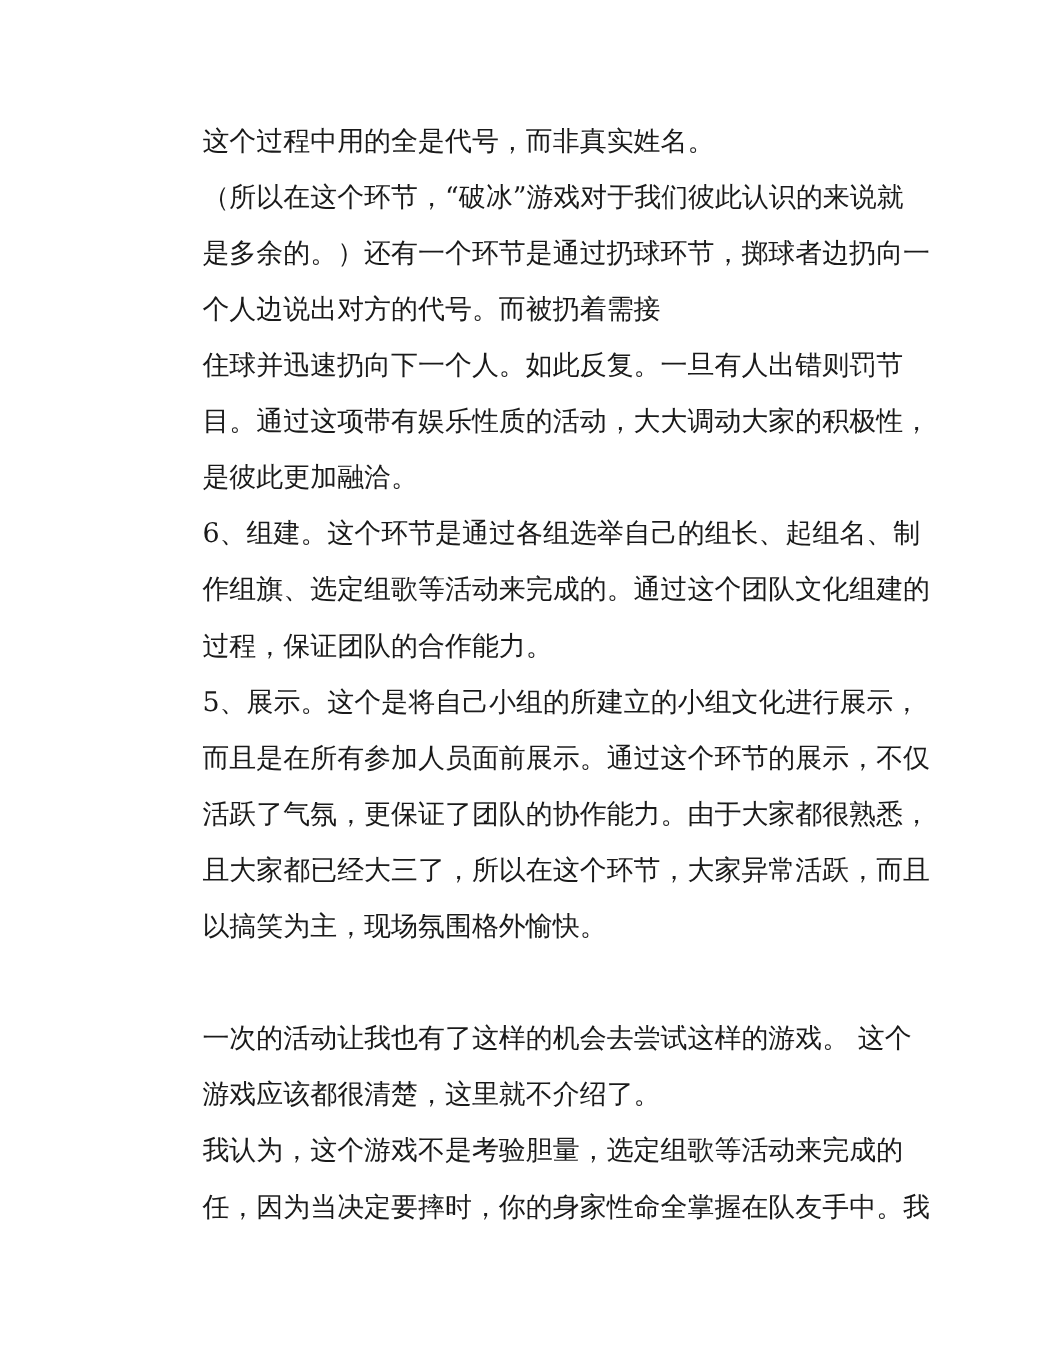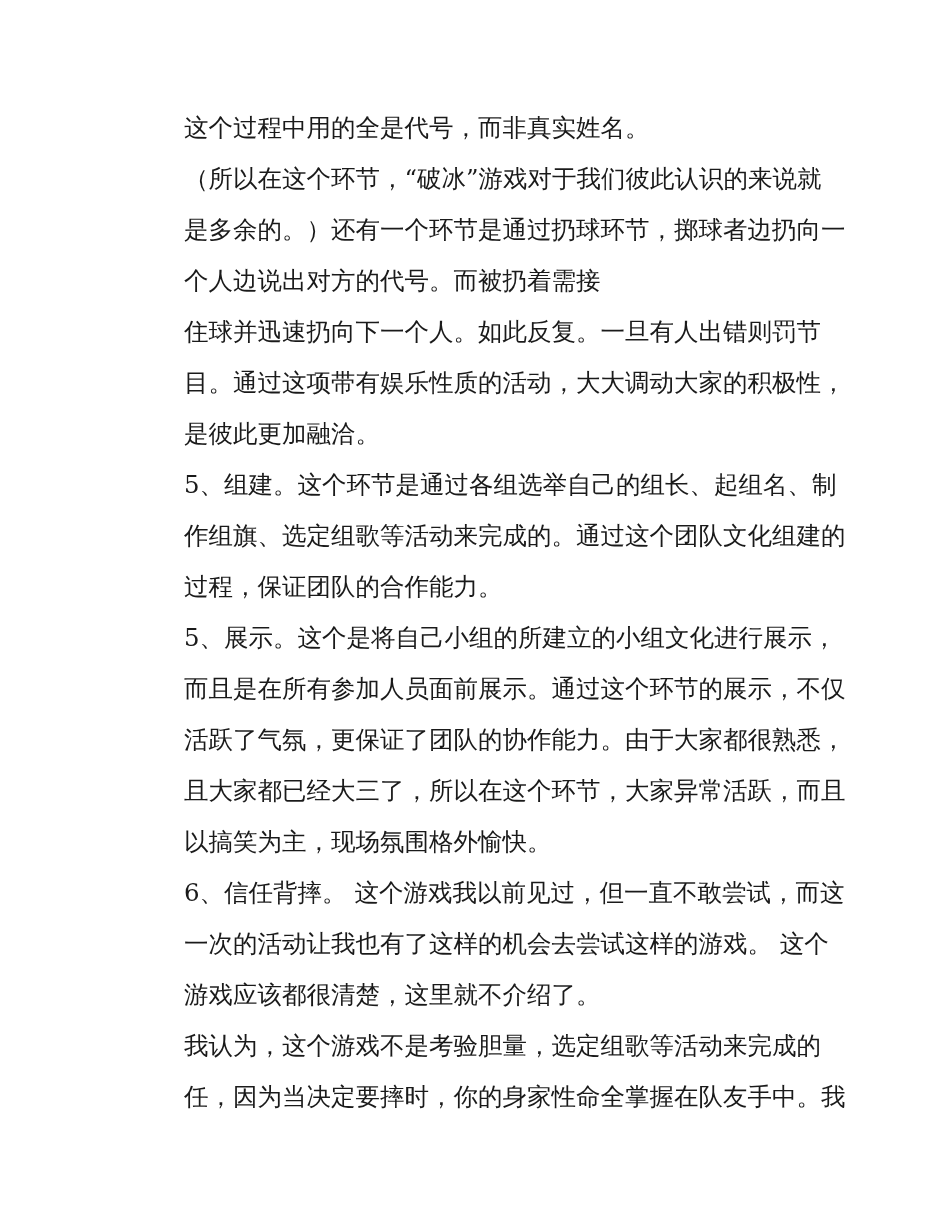--- a/index.html
+++ b/index.html
@@ -37,26 +37,25 @@
 <body>
 
 <div class="page">
   <div class="line" style="top:113px">这个过程中用的全是代号，而非真实姓名。</div>
   <div class="line" style="top:164px">（所以在这个环节，“破冰”游戏对于我们彼此认识的来说就</div>
   <div class="line" style="top:215px">是多余的。）还有一个环节是通过扔球环节，掷球者边扔向一</div>
   <div class="line" style="top:317px">住球并迅速扔向下一个人。如此反复。一旦有人出错则罚节</div>
   <div class="line" style="top:266px">个人边说出对方的代号。而被扔着需接</div>
   <div class="line" style="top:368px">目。通过这项带有娱乐性质的活动，大大调动大家的积极性，</div>
   <div class="line" style="top:419px">是彼此更加融洽。</div>
-  <div class="line" style="top:470px">5、组建。这个环节是通过各组选举自己的组长、起组名、制</div>
+  <div class="line" style="top:470px">6、组建。这个环节是通过各组选举自己的组长、起组名、制</div>
   <div class="line" style="top:521px">作组旗、选定组歌等活动来完成的。通过这个团队文化组建的</div>
   <div class="line" style="top:572px">过程，保证团队的合作能力。</div>
   <div class="line" style="top:623px">5、展示。这个是将自己小组的所建立的小组文化进行展示，</div>
   <div class="line" style="top:674px">而且是在所有参加人员面前展示。通过这个环节的展示，不仅</div>
   <div class="line" style="top:725px">活跃了气氛，更保证了团队的协作能力。由于大家都很熟悉，</div>
   <div class="line" style="top:776px">且大家都已经大三了，所以在这个环节，大家异常活跃，而且</div>
   <div class="line" style="top:827px">以搞笑为主，现场氛围格外愉快。</div>
-  <div class="line" style="top:878px">6、信任背摔。 这个游戏我以前见过，但一直不敢尝试，而这</div>
   <div class="line" style="top:980px">游戏应该都很清楚，这里就不介绍了。</div>
   <div class="line" style="top:929px">一次的活动让我也有了这样的机会去尝试这样的游戏。 这个</div>
   <div class="line" style="top:1031px">我认为，这个游戏不是考验胆量，选定组歌等活动来完成的</div>
   <div class="line" style="top:1082px">任，因为当决定要摔时，你的身家性命全掌握在队友手中。我</div>
 </div>
 
 </body></html>

